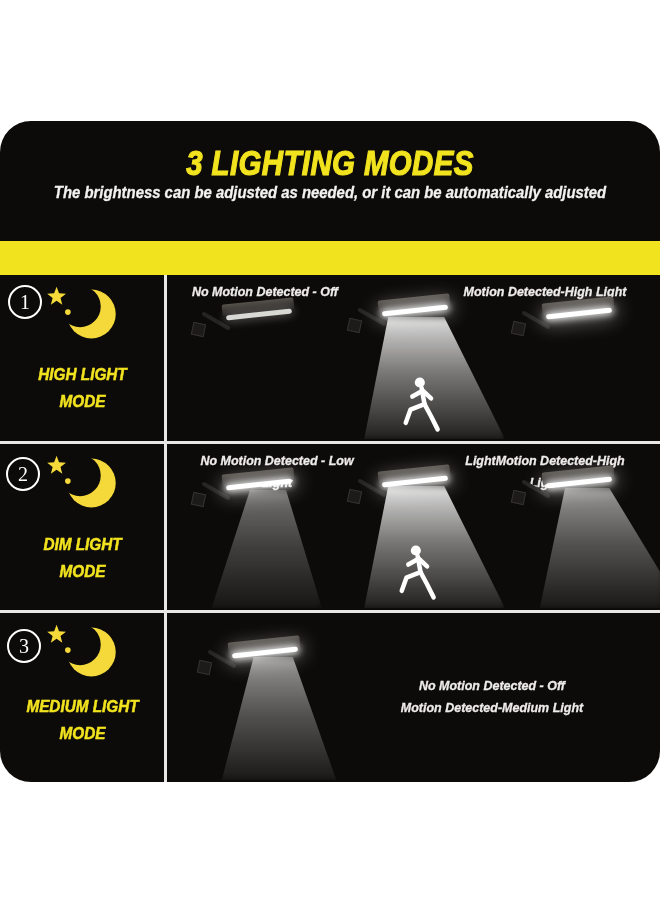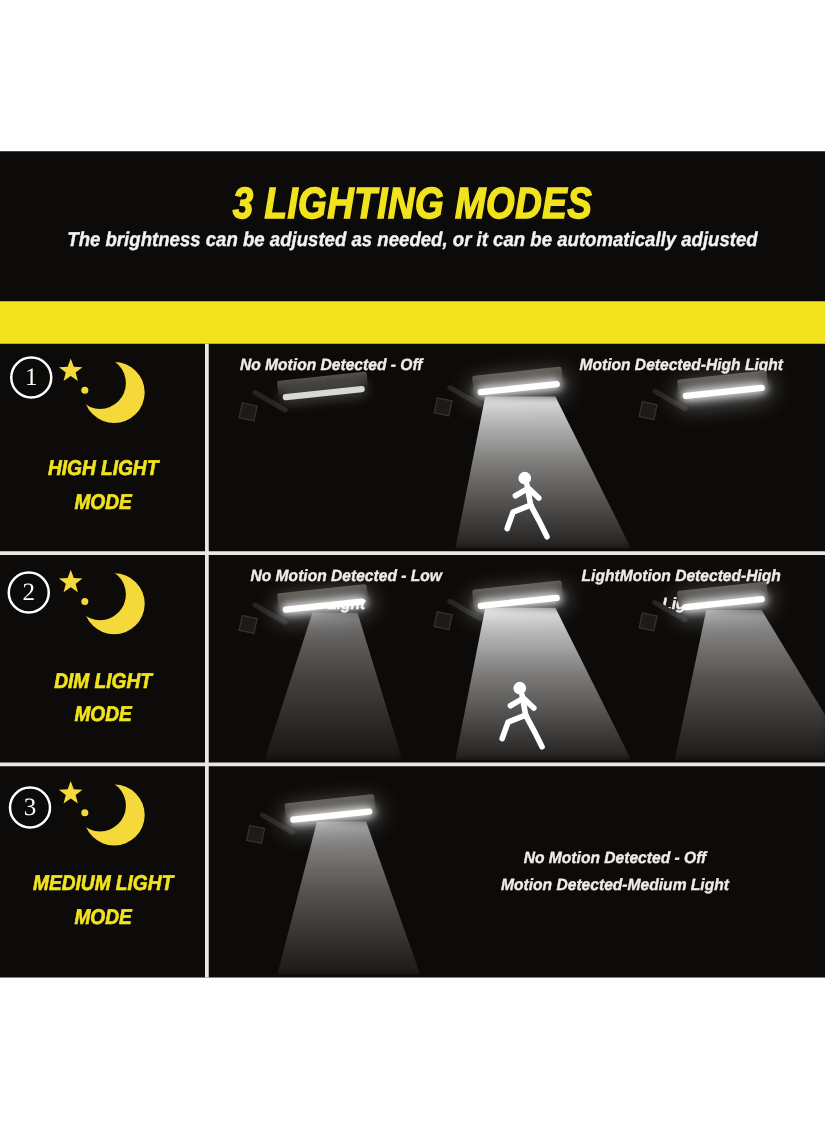--- a/index.html
+++ b/index.html
@@ -3,20 +3,21 @@
 <meta charset="utf-8">
 <style>
   html,body{margin:0;padding:0;}
   .canvas{
     position:relative;width:660px;height:900px;background:#ffffff;overflow:hidden;
     font-family:"Liberation Sans", sans-serif;
   }
   .poster{
     position:absolute;left:0;top:121px;width:660px;height:661px;
     background:var(--panel-black,#0d0b09);
+    border-radius:31px;
   }
   
   .title{
     position:absolute;top:22px;left:0;width:100%;text-align:center;
     color:var(--accent-yellow,#F2E31F);
     font-size:35px;font-weight:700;font-style:italic;letter-spacing:.5px;
     transform:scaleX(.84);-webkit-text-stroke:1.2px var(--accent-yellow,#F2E31F);
     white-space:nowrap;
   }
   .subtitle{

